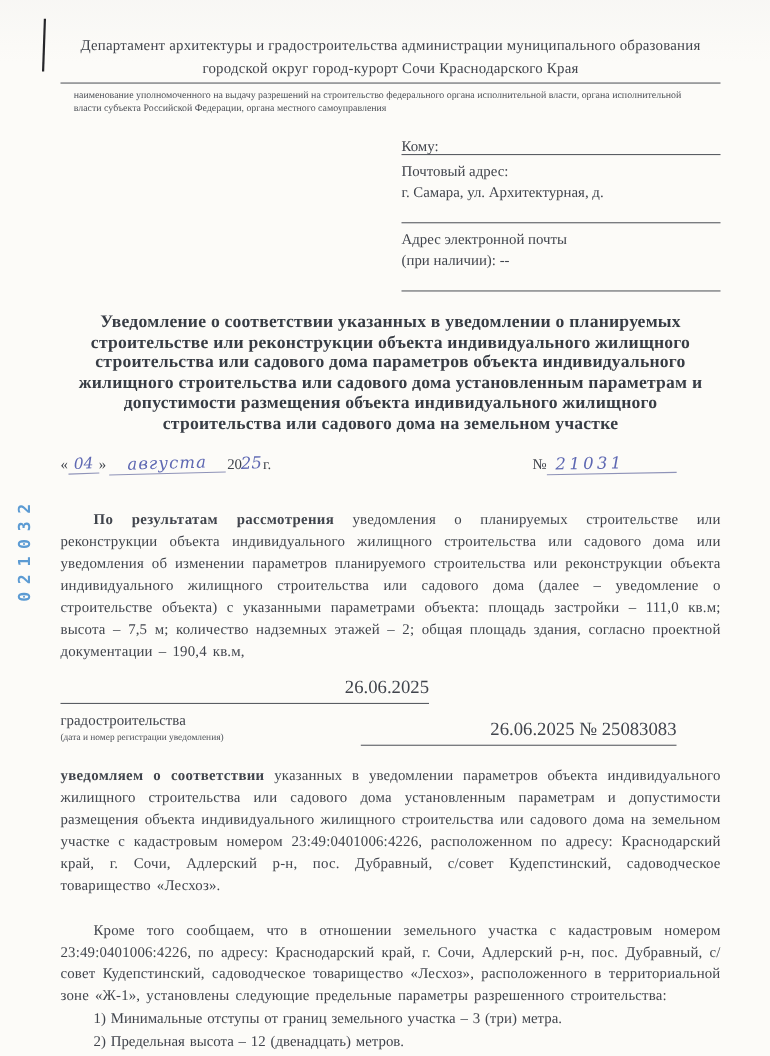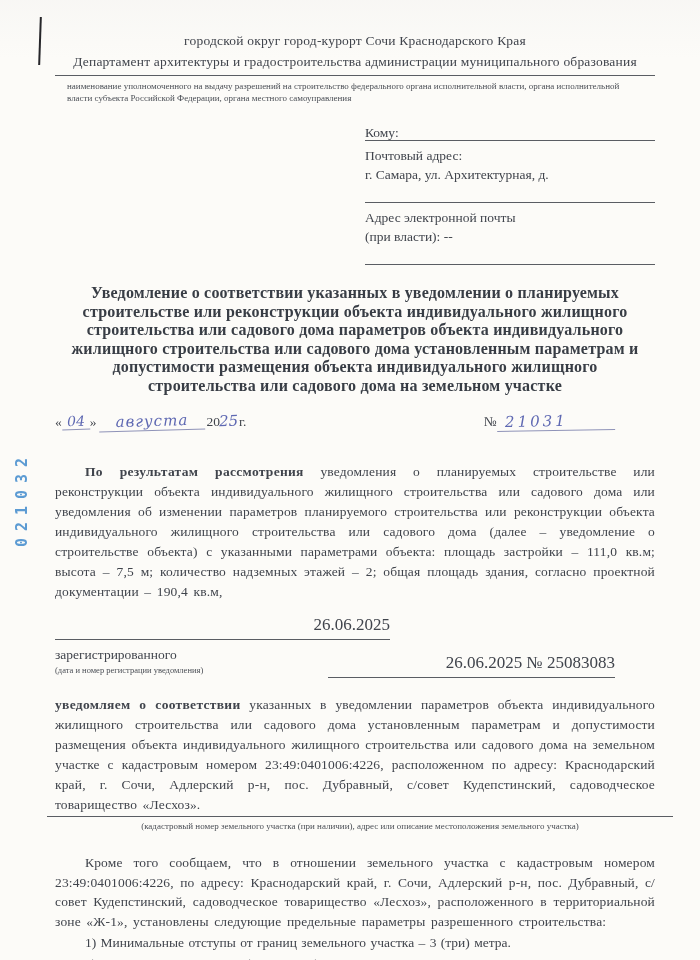--- a/index.html
+++ b/index.html
@@ -106,32 +106,32 @@
 
 <div class="page">
 
   <div class="binding-mark"></div>
 
   <div class="stamp-vertical">021032</div>
 
   <div class="content">
 
     <header>
+      <div class="org-line">Департамент архитектуры и градостроительства администрации муниципального  образования</div>
       <div class="org-line">городской округ город-курорт Сочи Краснодарского Края</div>
-      <div class="org-line">Департамент архитектуры и градостроительства администрации муниципального  образования</div>
       <div class="org-rule"></div>
       <div class="org-note">наименование уполномоченного на выдачу разрешений на строительство федерального органа исполнительной власти, органа исполнительной власти субъекта Российской Федерации, органа местного самоуправления</div>
     </header>
 
     <section class="recipient">
       <div class="to-label">Кому:</div>
       <div class="plain">Почтовый адрес:</div>
       <div class="underlined">г. Самара, ул. Архитектурная, д.</div>
       <div class="plain">Адрес электронной почты</div>
-      <div class="underlined">(при власти): --</div>
+      <div class="underlined">(при наличии): --</div>
     </section>
 
     <h1 class="doc-title">Уведомление о соответствии указанных в уведомлении о планируемых строительстве или реконструкции объекта индивидуального жилищного строительства или садового дома параметров объекта индивидуального жилищного строительства или садового дома установленным параметрам и допустимости размещения объекта индивидуального жилищного строительства или садового дома на земельном участке</h1>
 
     <div class="date-row">
       <div class="date-field">
         <span>«</span><span class="hw hw-day">04</span><span>»</span><span class="hw hw-month">августа</span><span>20</span><span class="hw hw-year">25</span><span>г.</span>
       </div>
       <div class="number-field">
         <span>№</span><span class="hw hw-number">21031</span>
@@ -139,31 +139,28 @@
     </div>
 
     <p class="para indent"><b>По результатам рассмотрения</b><span> уведомления о планируемых строительстве или реконструкции объекта индивидуального жилищного строительства или садового дома или уведомления об изменении параметров планируемого строительства или реконструкции объекта индивидуального жилищного строительства или садового  дома (далее – уведомление о строительстве объекта) с указанными параметрами объекта: площадь застройки – 111,0 кв.м; высота – 7,5 м; количество надземных этажей – 2; общая площадь здания, согласно проектной документации – 190,4 кв.м,</span></p>
 
     <div class="reg-row">
       <div class="reg-value w1">26.06.2025</div>
     </div>
 
     <div class="reg-row">
       <div class="reg-left">
-        <div class="lbl">зарегистрированного</div>
+        <div class="lbl">градостроительства</div>
         <div class="note">(дата и номер регистрации уведомления)</div>
       </div>
       <div class="reg-value w2">26.06.2025 № 25083083</div>
     </div>
 
     <p class="para" style="margin-top:17px;"><b>уведомляем о соответствии</b><span> указанных в уведомлении параметров объекта индивидуального жилищного строительства или садового дома установленным параметрам  и допустимости размещения объекта индивидуального жилищного строительства или садового дома на земельном участке с кадастровым номером 23:49:0401006:4226, расположенном по адресу: Краснодарский край, г. Сочи, Адлерский р-н, пос. Дубравный, с/совет Кудепстинский, садоводческое товарищество «Лесхоз».</span></p>
 
-    <div class="cadastre-block">
-      <div class="cadastre-note">(кадастровый номер земельного участка (при наличии), адрес или описание местоположения земельного участка)</div>
-    </div>
 
     <p class="para indent third">Кроме того сообщаем, что в отношении земельного участка с кадастровым номером 23:49:0401006:4226, по адресу: Краснодарский край, г. Сочи, Адлерский р-н, пос. Дубравный, с/совет Кудепстинский, садоводческое товарищество «Лесхоз», расположенного в территориальной зоне «Ж-1», установлены следующие предельные параметры разрешенного строительства:</p>
 
     <div class="list-item first">1) Минимальные отступы от границ земельного участка – 3 (три) метра.</div>
     <div class="list-item">2) Предельная высота – 12 (двенадцать) метров.</div>
 
   </div>
 </div>
 
 </body></html>

